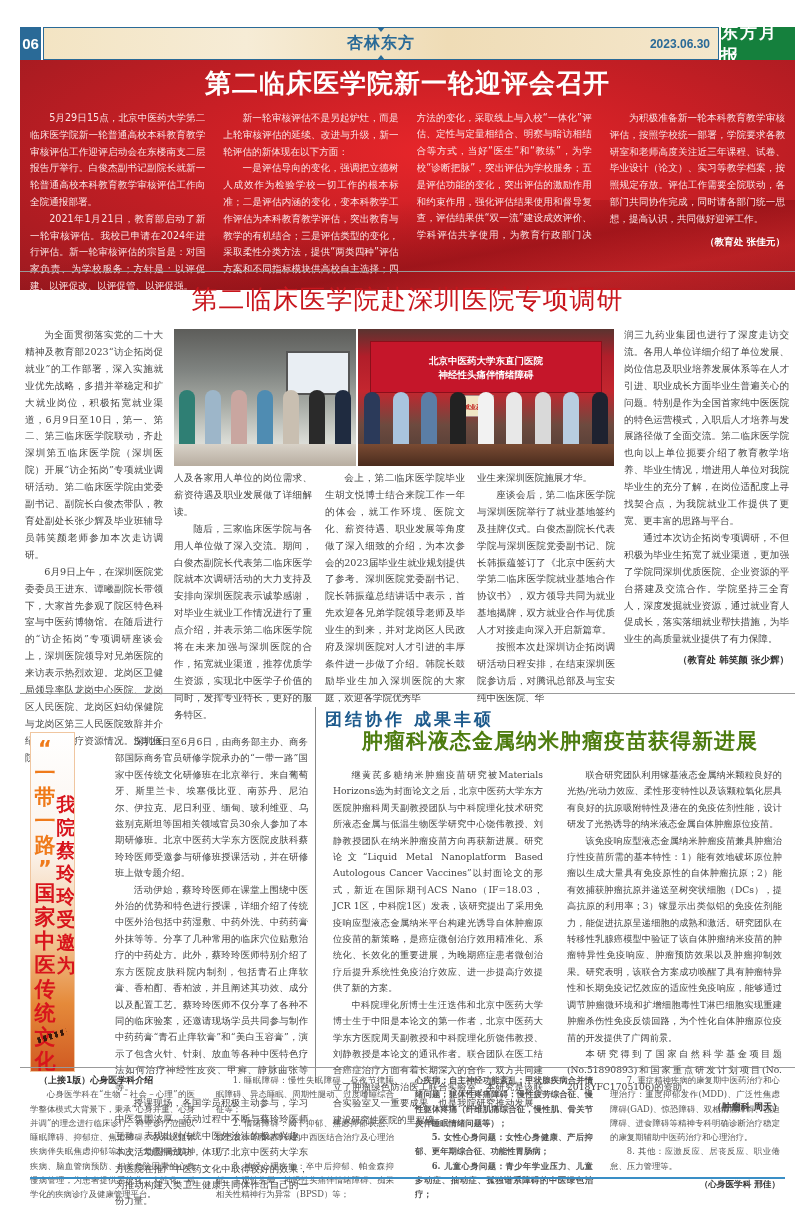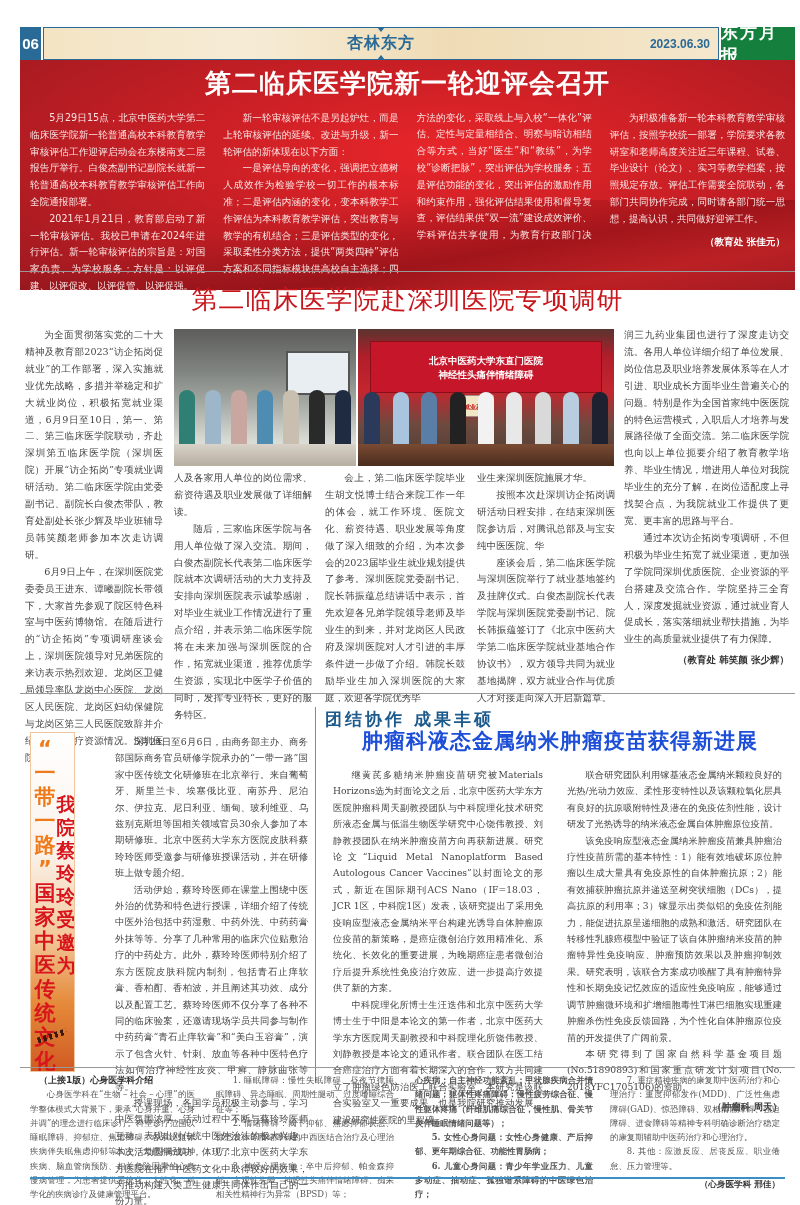--- a/index.html
+++ b/index.html
@@ -55,21 +55,21 @@
   .vbanner { position: absolute; left: 10px; top: 705px; width: 45px; height: 340px; background: linear-gradient(180deg, #ffffff 0%, #fbf3ec 35%, #f3c89a 60%, #e58a3a 80%, #d05a22 100%); border: 1px solid #f0c6a0; overflow: hidden; }
   .vb-left { position: absolute; left: 2px; top: 4px; width: 24px; font-family: "DejaVu Sans", sans-serif; font-weight: bold; font-size: 21px; line-height: 24px; color: #d8141c; text-align: center; }
   .vb-left .orange { color: #ef7a1a; }
   .vb-right { position: absolute; left: 25px; top: 60px; width: 20px; font-family: "DejaVu Sans", sans-serif; font-weight: bold; font-size: 19px; line-height: 23px; color: #d8141c; text-align: center; }
   .camels { position:absolute; left: 6px; top: 300px; width: 30px; height: 6px; background: repeating-linear-gradient(90deg, #3b1a0c 0 3px, transparent 3px 6px); transform: rotate(-18deg); }
   .a3-text { position: absolute; left: 95px; top: 707px; width: 193px; }
   .vline { position: absolute; left: 295px; top: 680px; width: 1px; height: 375px; background: #888; }
 
   
   .a4-sub { position: absolute; left: 305px; top: 681px; width: 470px; font-family: "DejaVu Serif", serif; font-size: 17px; color: #1d5a8c; letter-spacing: 3px; font-weight: bold; }
-  .a4-title { position: absolute; left: 305px; top: 700px; width: 470px; text-align: center; font-family: "DejaVu Sans", sans-serif; font-size: 21px; color: #1d4ed8; font-weight: bold; letter-spacing: 1px; }
+  .a4-title { position: absolute; left: 305px; top: 700px; width: 470px; text-align: center; font-family: "DejaVu Sans", sans-serif; font-size: 21px; color: #4d7c0f; font-weight: bold; letter-spacing: 1px; }
   .a4-c1 { position: absolute; left: 313px; top: 740px; width: 210px; }
   .a4-c2 { position: absolute; left: 547px; top: 740px; width: 215px; }
 
   
   .b-c1 { position: absolute; left: 10px; top: 1070px; width: 165px; }
   .b-c2 { position: absolute; left: 196px; top: 1070px; width: 178px; }
   .b-c3 { position: absolute; left: 395px; top: 1070px; width: 178px; font-weight: bold; }
   .b-c4 { position: absolute; left: 590px; top: 1070px; width: 170px; }
   .small { font-size: 8.4px; line-height: 14.3px; color: #555; text-align: justify; }
   .small p { text-indent: 2em; }
@@ -160,22 +160,22 @@
 
   <div class="a2-c2 col-text">
     <p class="noind">人及各家用人单位的岗位需求、薪资待遇及职业发展做了详细解读。</p>
     <p>随后，三家临床医学院与各用人单位做了深入交流。期间，白俊杰副院长代表第二临床医学院就本次调研活动的大力支持及安排向深圳医院表示诚挚感谢，对毕业生就业工作情况进行了重点介绍，并表示第二临床医学院将在未来加强与深圳医院的合作，拓宽就业渠道，推荐优质学生资源，实现北中医学子价值的同时，发挥专业特长，更好的服务特区。</p>
   </div>
   <div class="a2-c3 col-text">
     <p>会上，第二临床医学院毕业生胡文悦博士结合来院工作一年的体会，就工作环境、医院文化、薪资待遇、职业发展等角度做了深入细致的介绍，为本次参会的2023届毕业生就业规划提供了参考。深圳医院党委副书记、院长韩振蕴总结讲话中表示，首先欢迎各兄弟学院领导老师及毕业生的到来，并对龙岗区人民政府及深圳医院对人才引进的丰厚条件进一步做了介绍。韩院长鼓励毕业生加入深圳医院的大家庭，欢迎各学院优秀毕</p>
   </div>
   <div class="a2-c4 col-text">
     <p class="noind">业生来深圳医院施展才华。</p>
+    <p>座谈会后，第二临床医学院与深圳医院举行了就业基地签约及挂牌仪式。白俊杰副院长代表学院与深圳医院党委副书记、院长韩振蕴签订了《北京中医药大学第二临床医学院就业基地合作协议书》，双方领导共同为就业基地揭牌，双方就业合作与优质人才对接走向深入开启新篇章。</p>
     <p>按照本次赴深圳访企拓岗调研活动日程安排，在结束深圳医院参访后，对腾讯总部及与宝安纯中医医院、华</p>
-    <p>座谈会后，第二临床医学院与深圳医院举行了就业基地签约及挂牌仪式。白俊杰副院长代表学院与深圳医院党委副书记、院长韩振蕴签订了《北京中医药大学第二临床医学院就业基地合作协议书》，双方领导共同为就业基地揭牌，双方就业合作与优质人才对接走向深入开启新篇章。</p>
   </div>
   <div class="a2-c5 col-text">
     <p class="noind">润三九药业集团也进行了深度走访交流。各用人单位详细介绍了单位发展、岗位信息及职业培养发展体系等在人才引进、职业成长方面毕业生普遍关心的问题。特别是作为全国首家纯中医医院的特色运营模式，入职后人才培养与发展路径做了全面交流。第二临床医学院也向以上单位扼要介绍了教育教学培养、毕业生情况，增进用人单位对我院毕业生的充分了解，在岗位适配度上寻找契合点，为我院就业工作提供了更宽、更丰富的思路与平台。</p>
     <p>通过本次访企拓岗专项调研，不但积极为毕业生拓宽了就业渠道，更加强了学院同深圳优质医院、企业资源的平台搭建及交流合作。学院坚持三全育人，深度发掘就业资源，通过就业育人促成长，落实落细就业帮扶措施，为毕业生的高质量就业提供了有力保障。</p>
     <div class="byline">（教育处 韩笑颜 张少辉）</div>
   </div>
 
   <div class="hr" style="left:0;top:666px;width:775px;"></div>
 
   <div class="vbanner">

